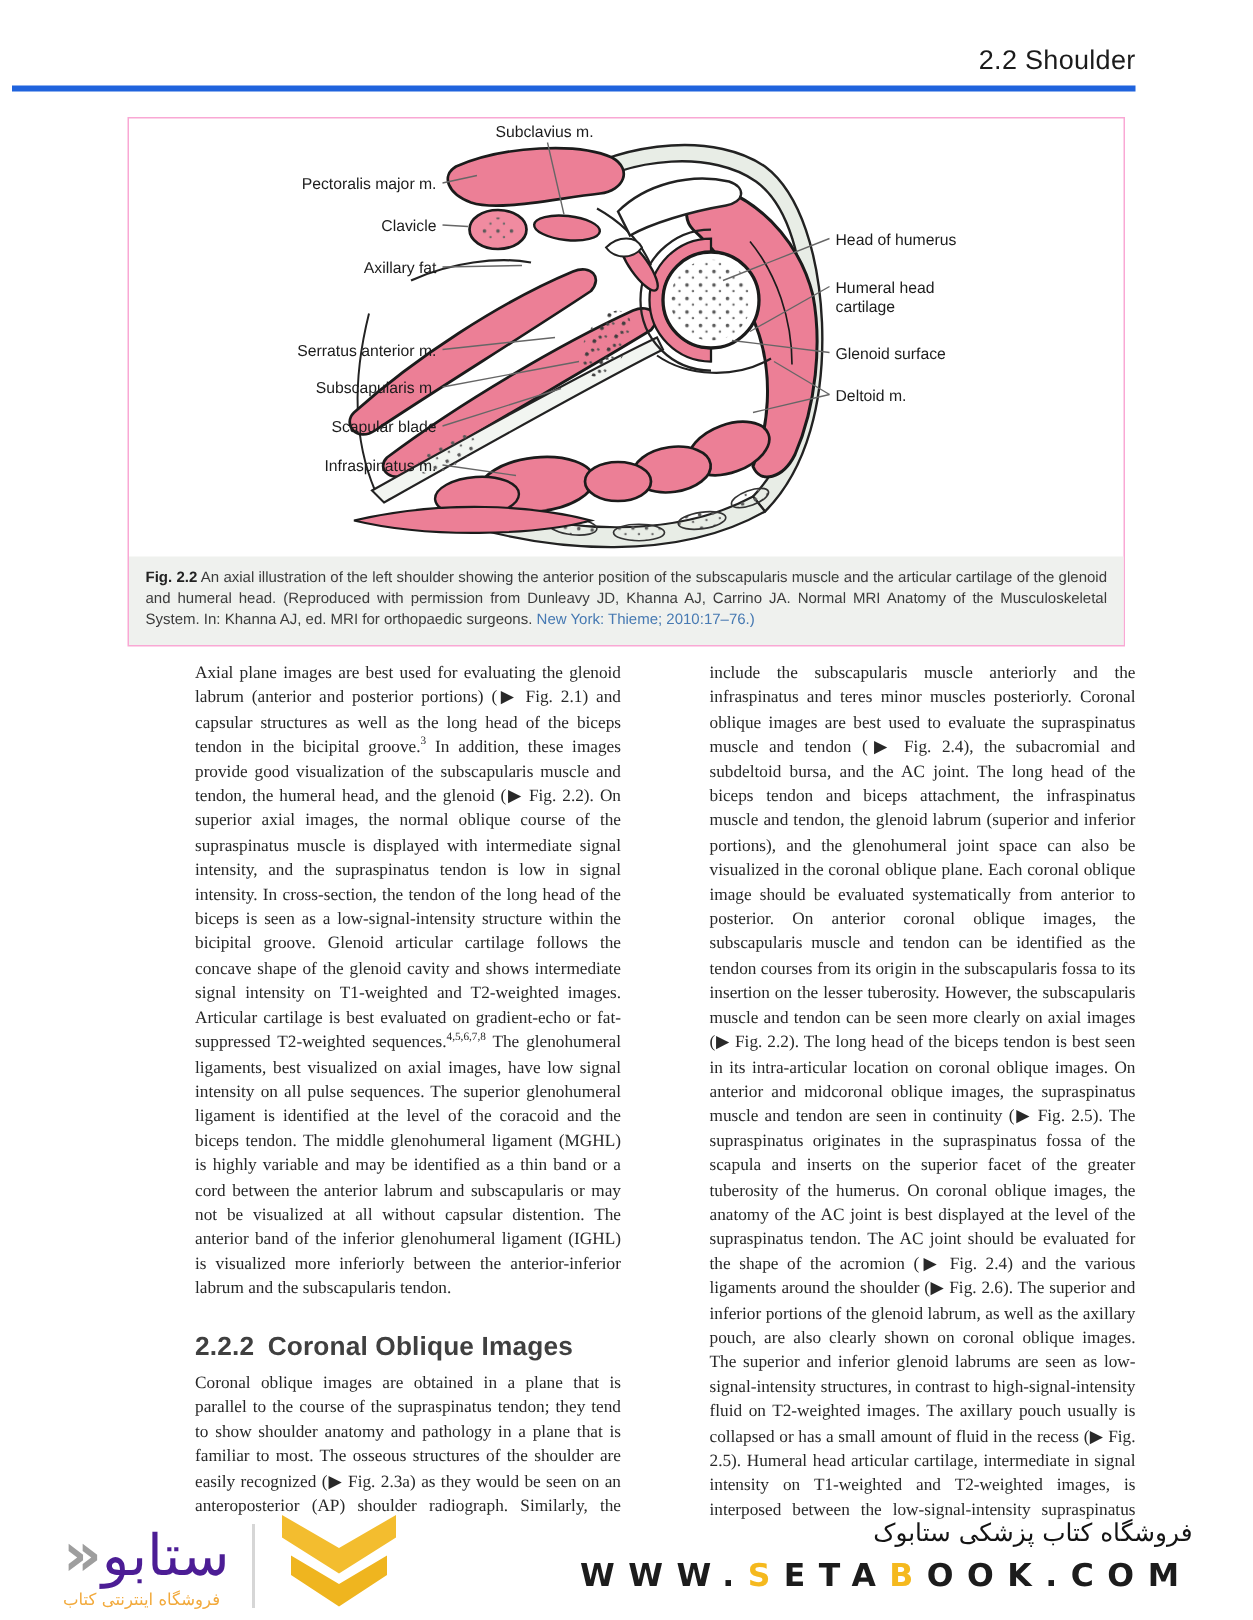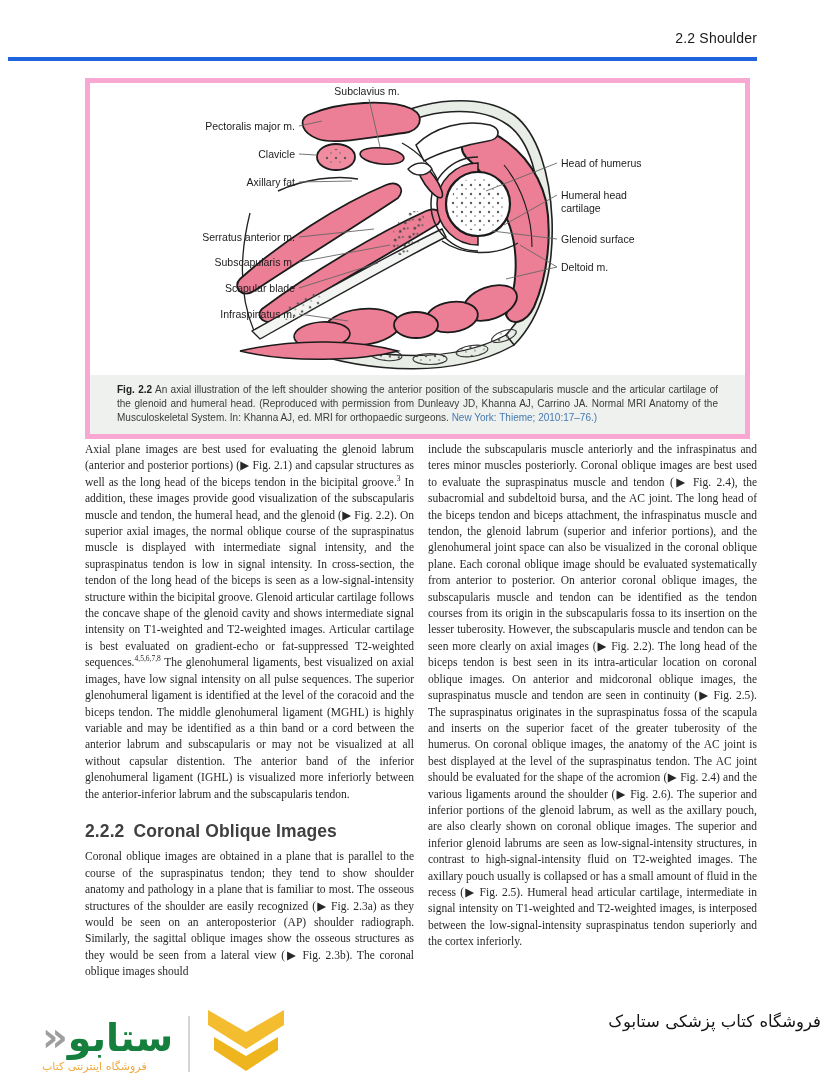--- a/index.html
+++ b/index.html
@@ -1,47 +1,47 @@
 <!DOCTYPE html>
 <html lang="en"><head>
 <meta charset="utf-8">
 <style>
   html,body{margin:0;padding:0;}
   body{
     width:835px;height:1080px;background:#ffffff;position:relative;
     font-family:"Liberation Sans",sans-serif;color:#222;overflow:hidden;
   }
   
-  .running-header{position:absolute;top:30px;right:78px;font-size:14px;color:#1b1b1b;letter-spacing:.2px;}
+  .running-header{position:absolute;top:30px;right:78px;font-size:18px;color:#1b1b1b;letter-spacing:.2px;}
   .header-rule{position:absolute;top:57px;left:8px;width:749px;height:4px;background:#1f63dd;}
 
   
-  .figbox{position:absolute;left:85px;top:78px;width:665px;border:5px solid #f9a8d4;background:#fff;box-sizing:border-box;}
+  .figbox{position:absolute;left:85px;top:78px;width:665px;border:1px solid #f9a8d4;background:#fff;box-sizing:border-box;}
   .fig-illustration{width:663px;height:292px;display:block;}
-  .figcaption{background:#eff1ee;padding:8px 27px 9px;font-size:10px;line-height:14px;color:#3b3b3b;text-align:justify;}
+  .figcaption{background:#eff1ee;padding:8px 11px 9px;font-size:10px;line-height:14px;color:#3b3b3b;text-align:justify;}
   .cap-label{font-weight:bold;color:#222;}
   .cap-cite{color:#4679b2;}
 
   
   .columns{position:absolute;left:85px;top:441px;width:672px;height:574px;display:flex;gap:14px;overflow:hidden;}
-  .col{width:329px;font-family:"Liberation Serif",serif;font-size:11.5px;line-height:16.4px;text-align:justify;color:#282828;}
+  .col{width:329px;font-family:"Liberation Serif",serif;font-size:11.5px;line-height:16.4px;text-align:justify;color:#282828;margin-left:45px;}
   .col p{margin:0;}
   .sup{vertical-align:super;font-size:7.5px;line-height:0;}
   h2.section-heading{font-family:"Liberation Sans",sans-serif;font-size:17.5px;font-weight:bold;color:#404040;margin:21px 0 9px 0;letter-spacing:.1px;}
   h2.section-heading .hnum{margin-right:9px;}
   .indent{text-indent:11px;}
 
   
   .footer-left{position:absolute;left:42px;top:1008px;height:72px;display:flex;align-items:center;gap:15px;}
   .logo-word{direction:rtl;text-align:right;line-height:1;}
-  .logo-main{font-family:"DejaVu Sans",sans-serif;font-weight:bold;font-size:38px;color:#15803d;}
+  .logo-main{font-family:"DejaVu Sans",sans-serif;font-weight:normal;font-size:38px;color:#4c1d95;}
   .logo-kaf{font-family:"DejaVu Sans",sans-serif;font-weight:bold;font-size:40px;color:#9e9e9e;}
   .logo-tagline{direction:rtl;font-family:"DejaVu Sans",sans-serif;font-size:11px;color:#f2a93a;margin-top:4px;text-align:left;}
   .logo-divider{width:2px;height:56px;background:#d6d6d6;}
-  .footer-right{position:absolute;right:14px;top:1012px;margin-left:27px;}
+  .footer-right{position:absolute;right:40px;top:1012px;margin-left:27px;}
   .store-title{direction:rtl;font-family:"DejaVu Sans",sans-serif;font-size:16.5px;color:#141414;margin-bottom:7px;}
   .website{font-family:"DejaVu Sans",sans-serif;font-size:21px;font-weight:bold;letter-spacing:9px;color:#1c1c1c;white-space:nowrap;}
   .website .yellow{color:#f5b91e;}
 
   
   .anat-label{font-family:"Liberation Sans",sans-serif;font-size:10.5px;fill:#1c1c1c;}
 </style>
 </head>
 <body>
 
@@ -175,13 +175,14 @@
   </div>
   <div class="logo-divider"></div>
   <svg width="82" height="68" viewBox="0 0 82 68">
     <polygon points="3,0 41,22 79,0 79,15 41,39 3,15" fill="#f3bd2f"></polygon>
     <polygon points="9,27 41,46 73,27 73,40 41,61 9,40" fill="#efb51f"></polygon>
   </svg>
 </div>
 
 <div class="footer-right">
   <div class="store-title">فروشگاه کتاب پزشکی ستابوک</div>
+  <div class="website"><span>WWW.</span><span class="yellow">S</span><span>ETA</span><span class="yellow">B</span><span>OOK.COM</span></div>
 </div>
 
 </body></html>

